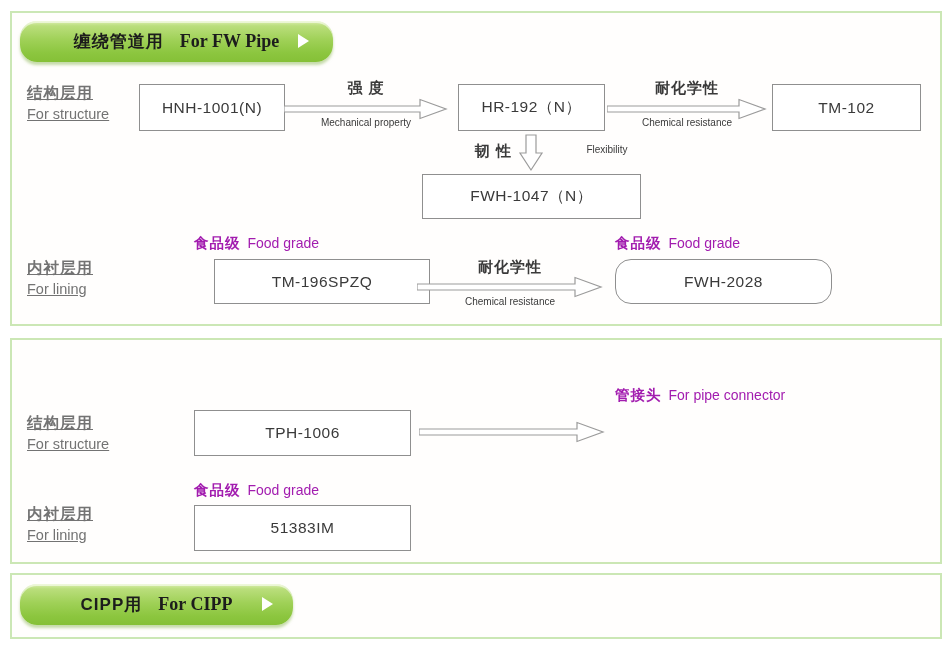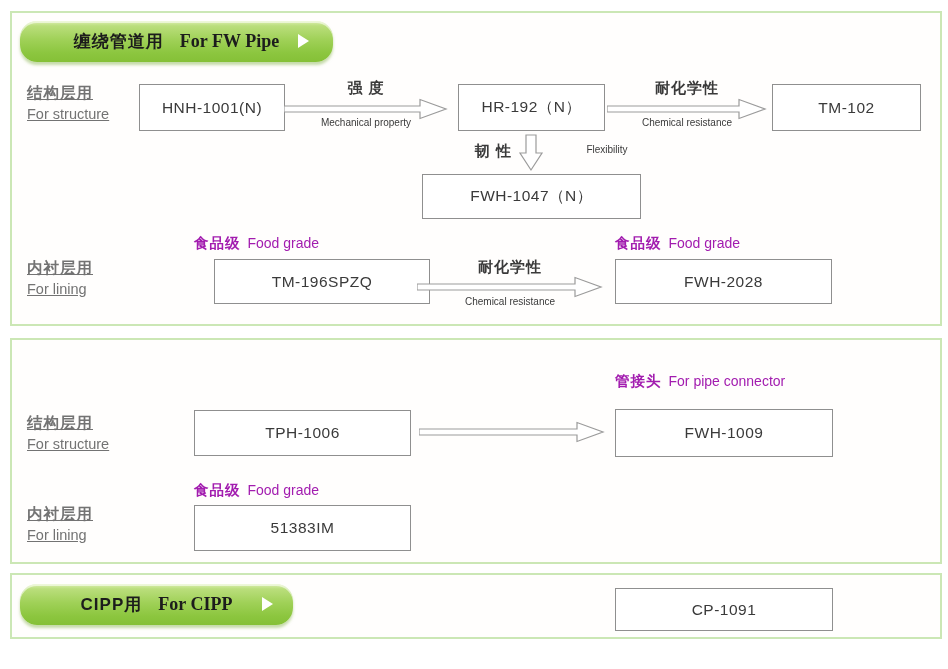--- a/index.html
+++ b/index.html
@@ -114,50 +114,47 @@
       <svg width="186" height="24" viewBox="0 0 186 24">
         <path d="M0 9 H158 V2.5 L184 12 L158 21.5 V15 H0 Z" fill="#ffffff" stroke="#9b9b9b" stroke-width="1.2"></path>
       </svg>
     </div>
     <div class="alab en" style="left:405px;top:283px;width:186px;">Chemical resistance</div>
 
     <div class="tag" style="left:603px;top:221px;width:215px;">
       <span class="zh">食品级</span><span>Food grade</span>
     </div>
 
-    <div class="node" style="left:603px;top:246px;width:215px;height:43px;">
+    <div class="node" style="left:603px;top:246px;width:215px;height:43px;border-radius:16px;">
       <span>FWH-2028</span>
     </div>
   </section>
 
   <section class="sec sec2">
 
 
-    <div class="tag" style="left:603px;top:32px;width:216px;">
+    <div class="tag" style="left:603px;top:46px;width:216px;">
       <span class="zh">管接头</span><span>For pipe connector</span>
     </div>
 
     <div class="lbl" style="left:15px;top:72px;">
       <div class="zh">结构层用</div>
       <div class="en">For structure</div>
     </div>
 
     <div class="node" style="left:182px;top:70px;width:215px;height:44px;justify-content:center;">
       <span>TPH-1006</span>
     </div>
 
     <div class="arr" style="left:407px;top:80px;">
       <svg width="186" height="24" viewBox="0 0 186 24">
         <path d="M0 9 H158 V2.5 L184 12 L158 21.5 V15 H0 Z" fill="#ffffff" stroke="#9b9b9b" stroke-width="1.2"></path>
       </svg>
     </div>
 
-    <div class="node" style="left:603px;top:69px;width:216px;height:46px;">
-      <span>FWH-1009</span>
-    </div>
 
     <div class="tag" style="left:182px;top:141px;width:215px;">
       <span class="zh">食品级</span><span>Food grade</span>
     </div>
 
     <div class="lbl" style="left:15px;top:163px;">
       <div class="zh">内衬层用</div>
       <div class="en">For lining</div>
     </div>
 
@@ -167,18 +164,15 @@
   </section>
 
   <section class="sec sec3">
 
     <div class="btn" style="left:8px;top:9px;width:273px;">
       <span class="zh">CIPP用</span>
       <span class="en">For CIPP</span>
       <span class="play" style="right:20px;"></span>
     </div>
 
-    <div class="node" style="left:603px;top:13px;width:216px;height:41px;">
-      <span>CP-1091</span>
-    </div>
   </section>
 
 </div>
 
 </body></html>

